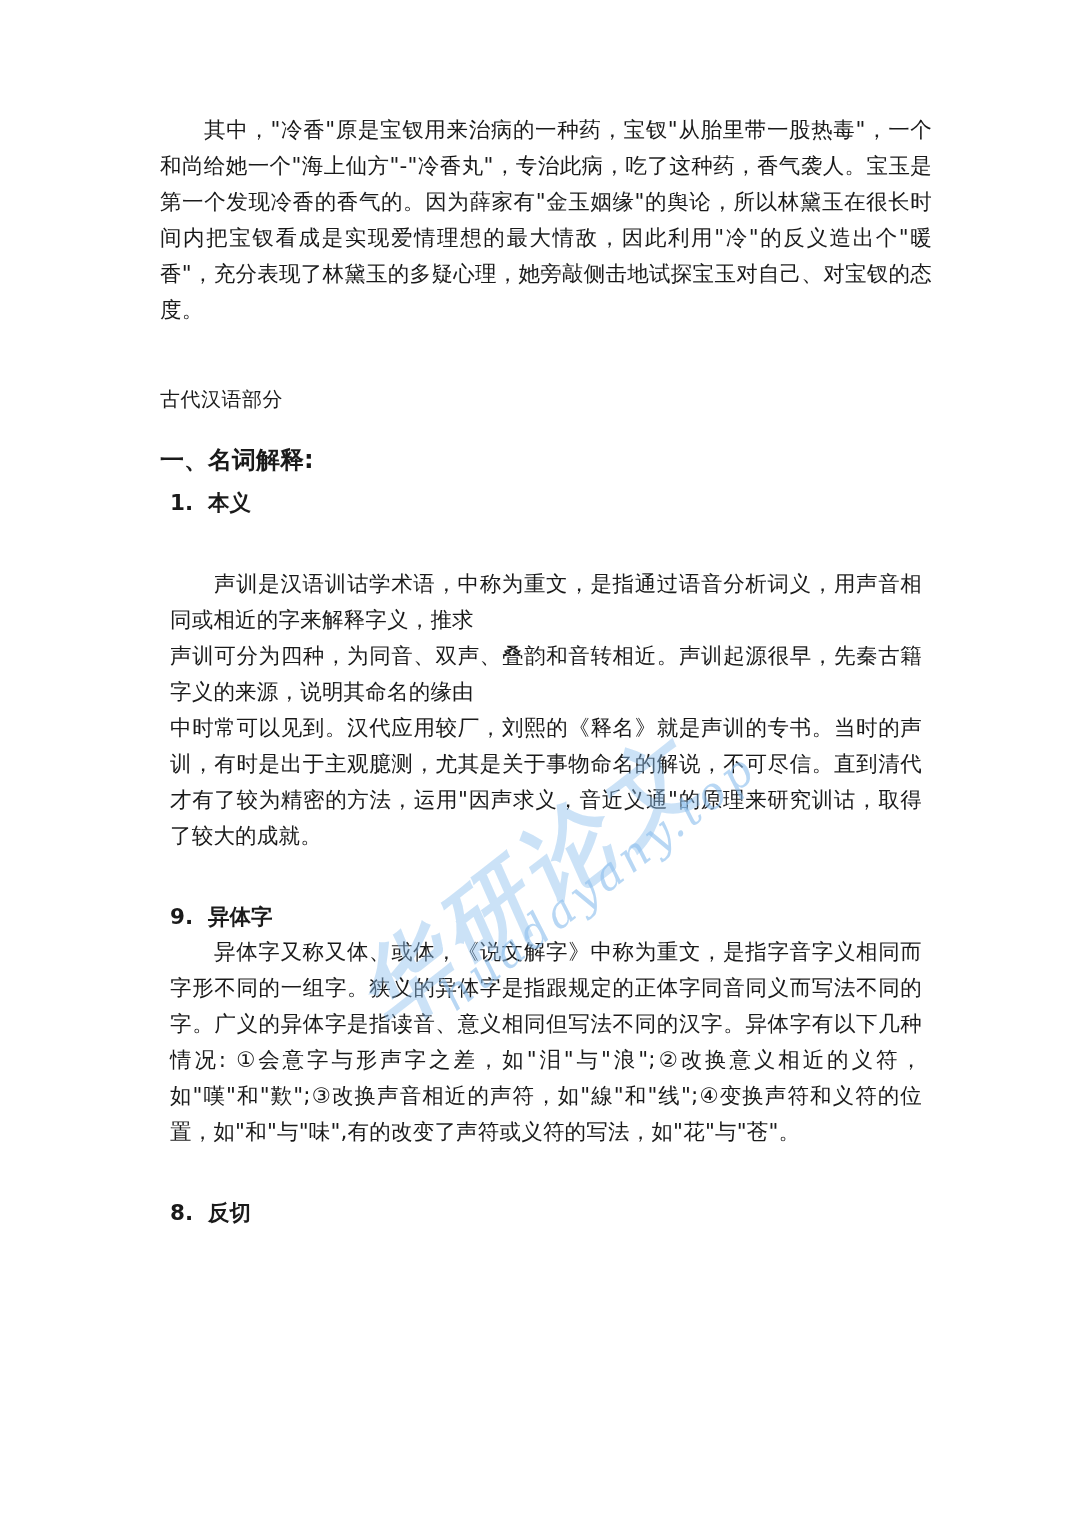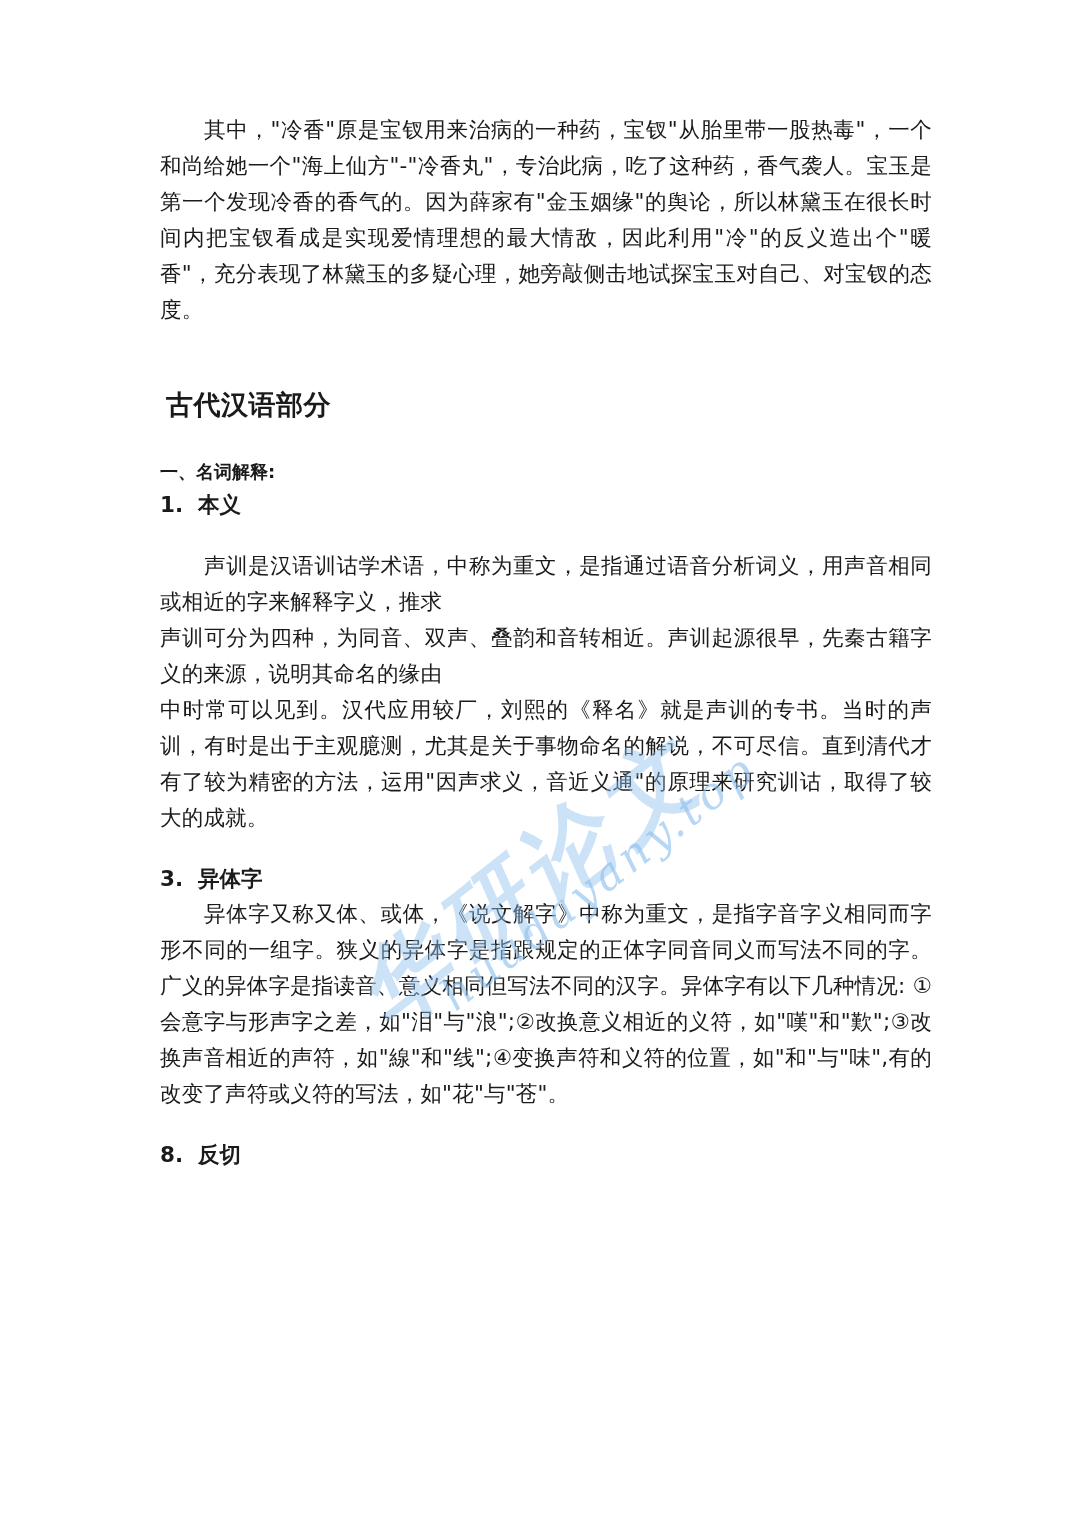--- a/index.html
+++ b/index.html
@@ -27,42 +27,42 @@
     line-height: 36px;
     text-align: justify;
     text-justify: inter-ideograph;
     margin: 0;
     letter-spacing: 0.2px;
   }
   .indent {
     text-indent: 2.05em;
   }
   .h-section {
-    font-size: 27px;
-    font-weight: bold;
+    font-size: 20px;
+    font-weight: normal;
     line-height: 38px;
-    margin: 6px;
+    margin: 0;
     letter-spacing: 0.5px;
   }
   .spacer-lg { height: 52px; }
   .spacer-md { height: 26px; }
   .h-sub {
-    font-size: 18px;
+    font-size: 24px;
     font-weight: bold;
     line-height: 32px;
     margin: 0;
   }
   .item-title {
     font-size: 21.5px;
     font-weight: bold;
     line-height: 34px;
     margin: 0;
     white-space: pre;
   }
-  .entry { margin: 0; }
+  .entry { margin: 10px; }
 
   
   #watermark {
     position: absolute;
     left: 0;
     top: 0;
     width: 1080px;
     height: 1527px;
     pointer-events: none;
     z-index: 5;
@@ -123,21 +123,21 @@
 
     <div class="entry">
       <p class="para indent">声训是汉语训诂学术语，中称为重文，是指通过语音分析词义，用声音相同或相近的字来解释字义，推求</p>
       <p class="para">声训可分为四种，为同音、双声、叠韵和音转相近。声训起源很早，先秦古籍字义的来源，说明其命名的缘由</p>
       <p class="para">中时常可以见到。汉代应用较厂，刘熙的《释名》就是声训的专书。当时的声训，有时是出于主观臆测，尤其是关于事物命名的解说，不可尽信。直到清代才有了较为精密的方法，运用"因声求义，音近义通"的原理来研究训诂，取得了较大的成就。</p>
     </div>
 
     <div class="spacer-md"></div>
 
     <div class="entry">
-      <div class="item-title">3.  异体字</div>
+      <div class="item-title">9.  异体字</div>
       <p class="para indent">异体字又称又体、或体，《说文解字》中称为重文，是指字音字义相同而字形不同的一组字。狭义的异体字是指跟规定的正体字同音同义而写法不同的字。广义的异体字是指读音、意义相同但写法不同的汉字。异体字有以下几种情况: ①会意字与形声字之差，如"泪"与"浪";②改换意义相近的义符，如"嘆"和"歎";③改换声音相近的声符，如"線"和"线";④变换声符和义符的位置，如"和"与"味",有的改变了声符或义符的写法，如"花"与"苍"。</p>
     </div>
 
     <div class="spacer-md"></div>
 
     <div class="entry">
       <div class="item-title">8.  反切</div>
     </div>
 
     <div class="spacer-md"></div>

